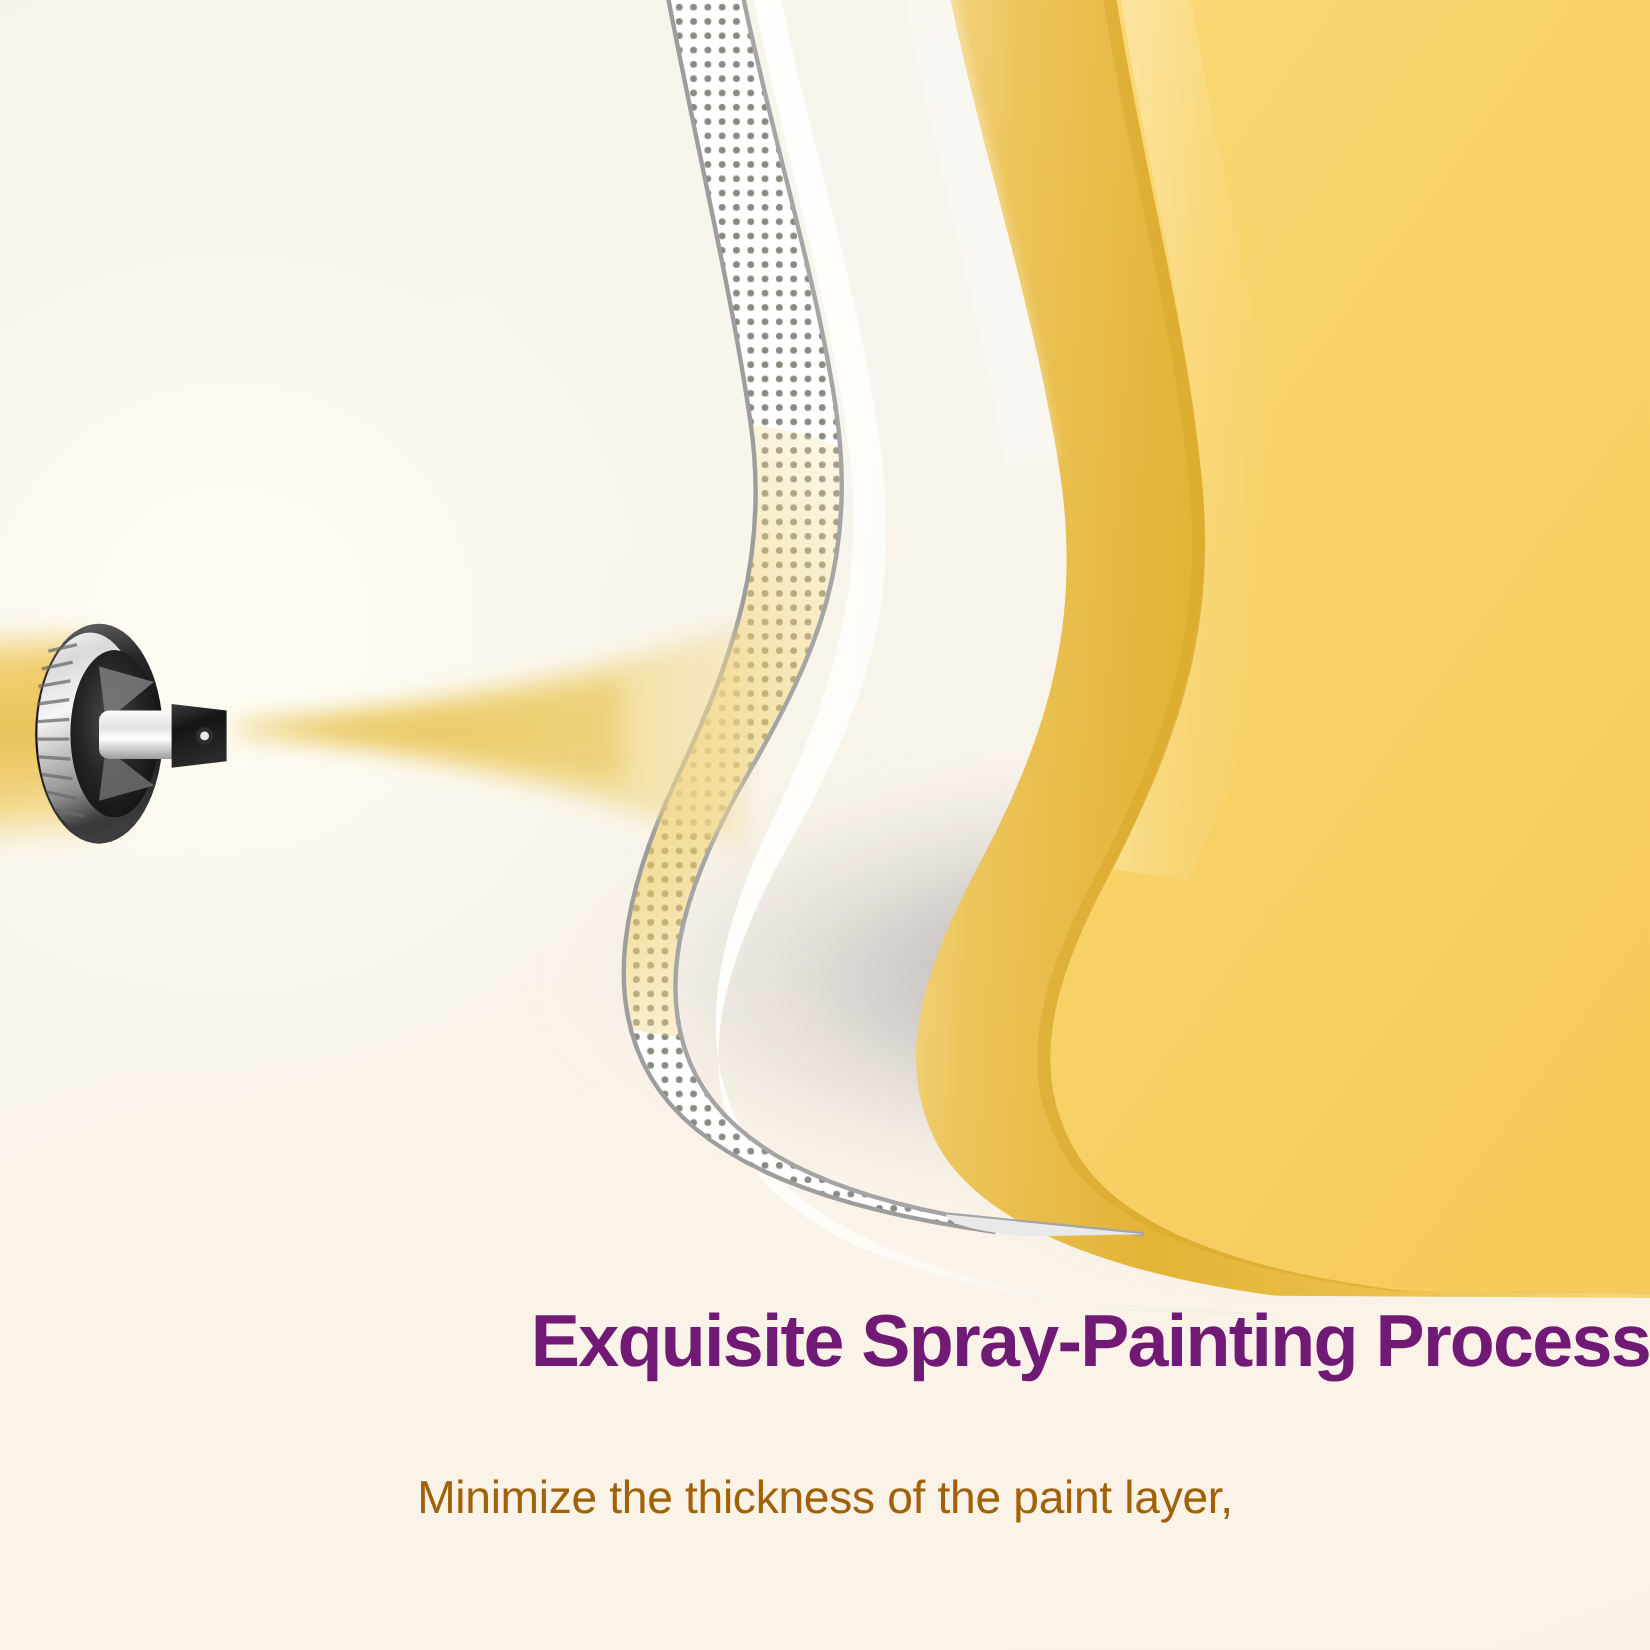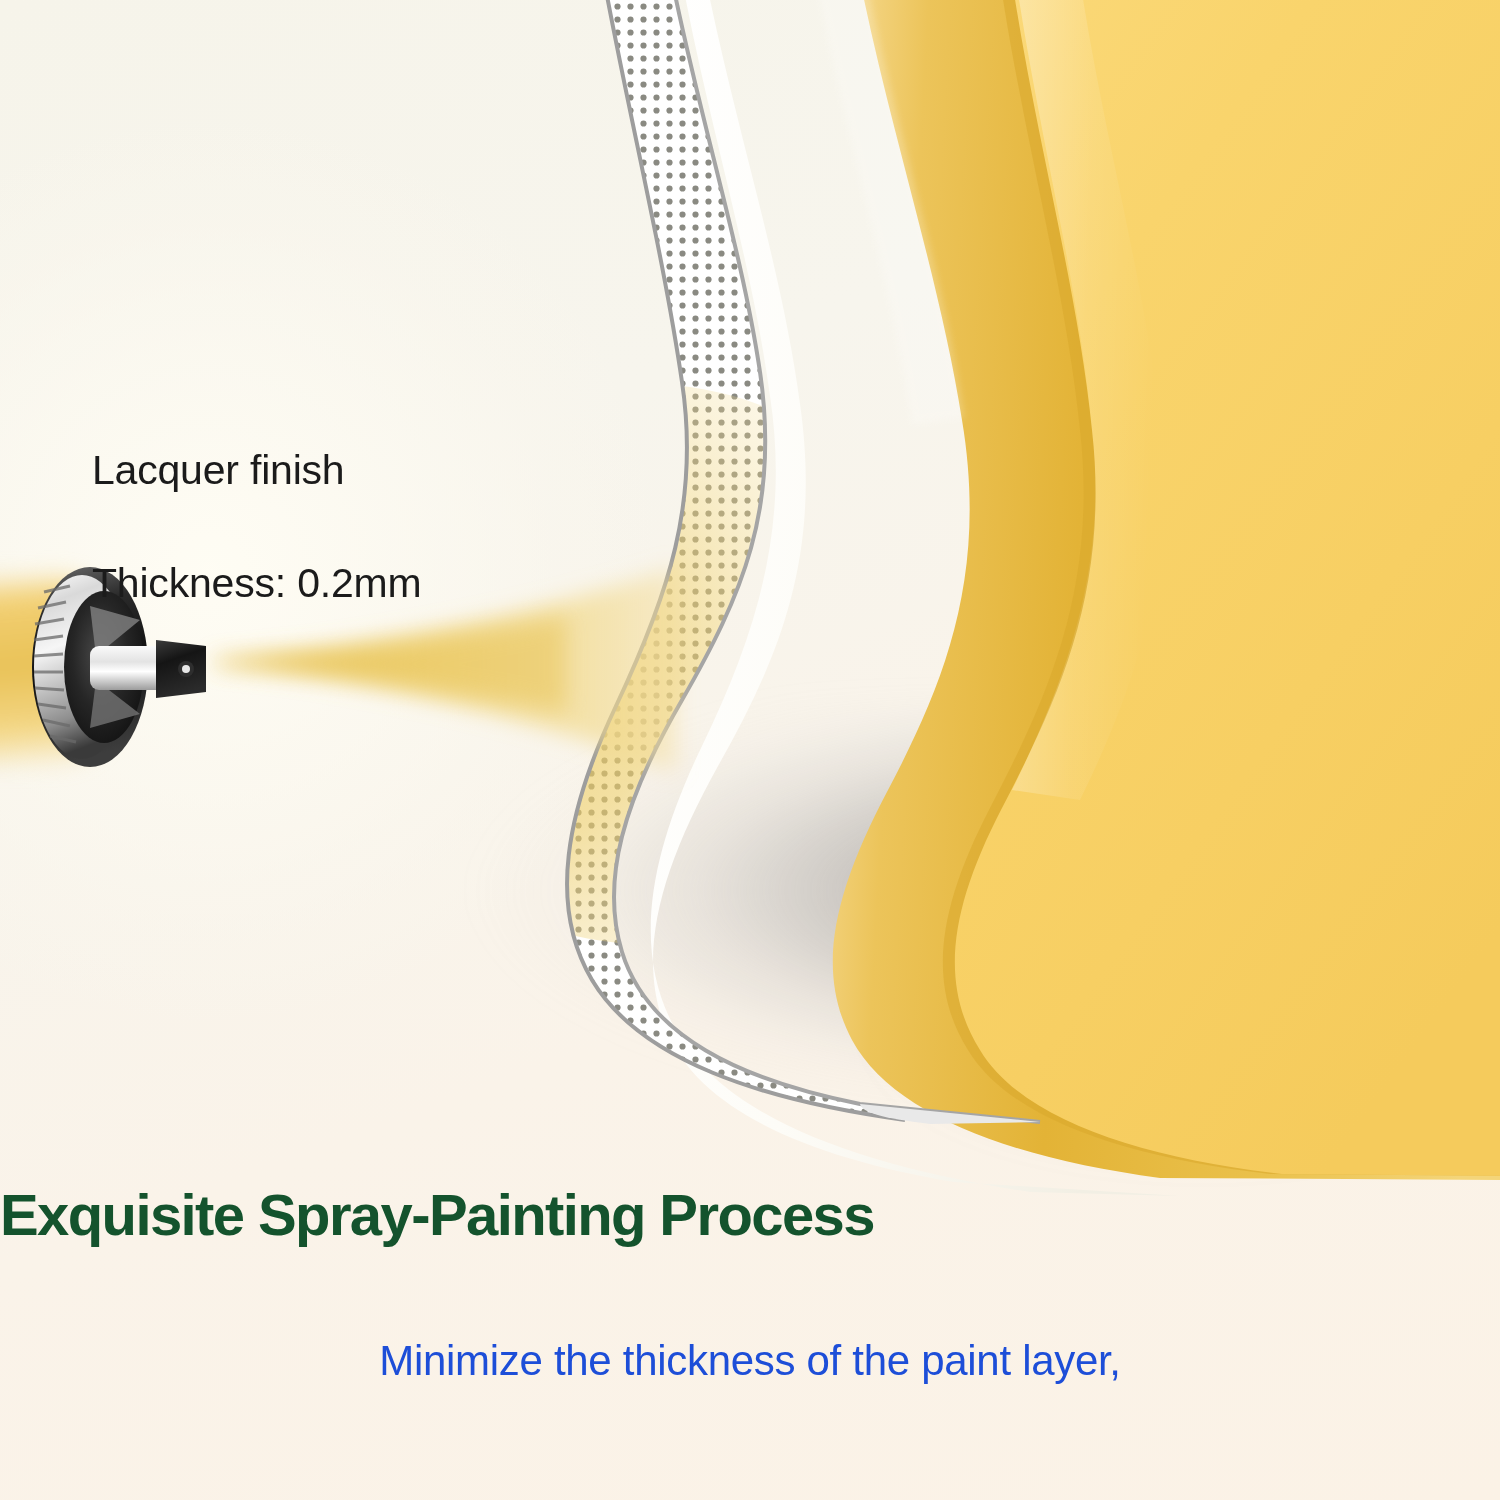--- a/index.html
+++ b/index.html
@@ -108,35 +108,35 @@
     line-height: 1.38;
     letter-spacing: -0.2px;
     white-space: pre-line;
   }
   .annotation .a-line { display: block; }
 
   .headline {
     position: absolute;
     left: 0; right: 0;
     top: 1186px;
-    text-align: left;
-    color: #14532d;
-    font-size: 58px;
+    text-align: right;
+    color: #701a75;
+    font-size: 67px;
     font-weight: 700;
     letter-spacing: -1.6px;
     line-height: 1;
     white-space: nowrap;
   }
 
   .subhead {
     position: absolute;
     left: 0; right: 0;
     top: 1330px;
     text-align: center;
-    color: #1d4ed8;
+    color: #a16207;
     font-size: 42px;
     font-weight: 400;
     line-height: 1.46;
     letter-spacing: -0.3px;
   }
   .subhead .s-line { display: block; }
 </style>
 </head>
 <body>
 
@@ -378,24 +378,20 @@
     <path d="M 120,168 L 170,154 L 126,120 Z" fill="#6e6e6e" opacity="0.85"></path>
 
     <rect x="120" y="86" width="78" height="44" rx="9" fill="url(#tipChrome)"></rect>
 
     <path d="M 186,80 L 236,86 L 236,132 L 186,138 Z" fill="url(#tipBlock)"></path>
 
     <circle cx="216" cy="109" r="8" fill="#2e2e2e"></circle>
     <circle cx="216" cy="109" r="4" fill="#e8e8e8"></circle>
   </svg>
 
-  <div class="annotation">
-    <span class="a-line">Lacquer finish</span>
-    <span class="a-line">Thickness: 0.2mm</span>
-  </div>
 
   <div class="headline">Exquisite Spray-Painting Process</div>
 
   <div class="subhead">
     <span class="s-line">Minimize the thickness of the paint layer,</span>
   </div>
 
   <div class="bg-warm-bottom" style="z-index:-1"></div>
 
 </div>

